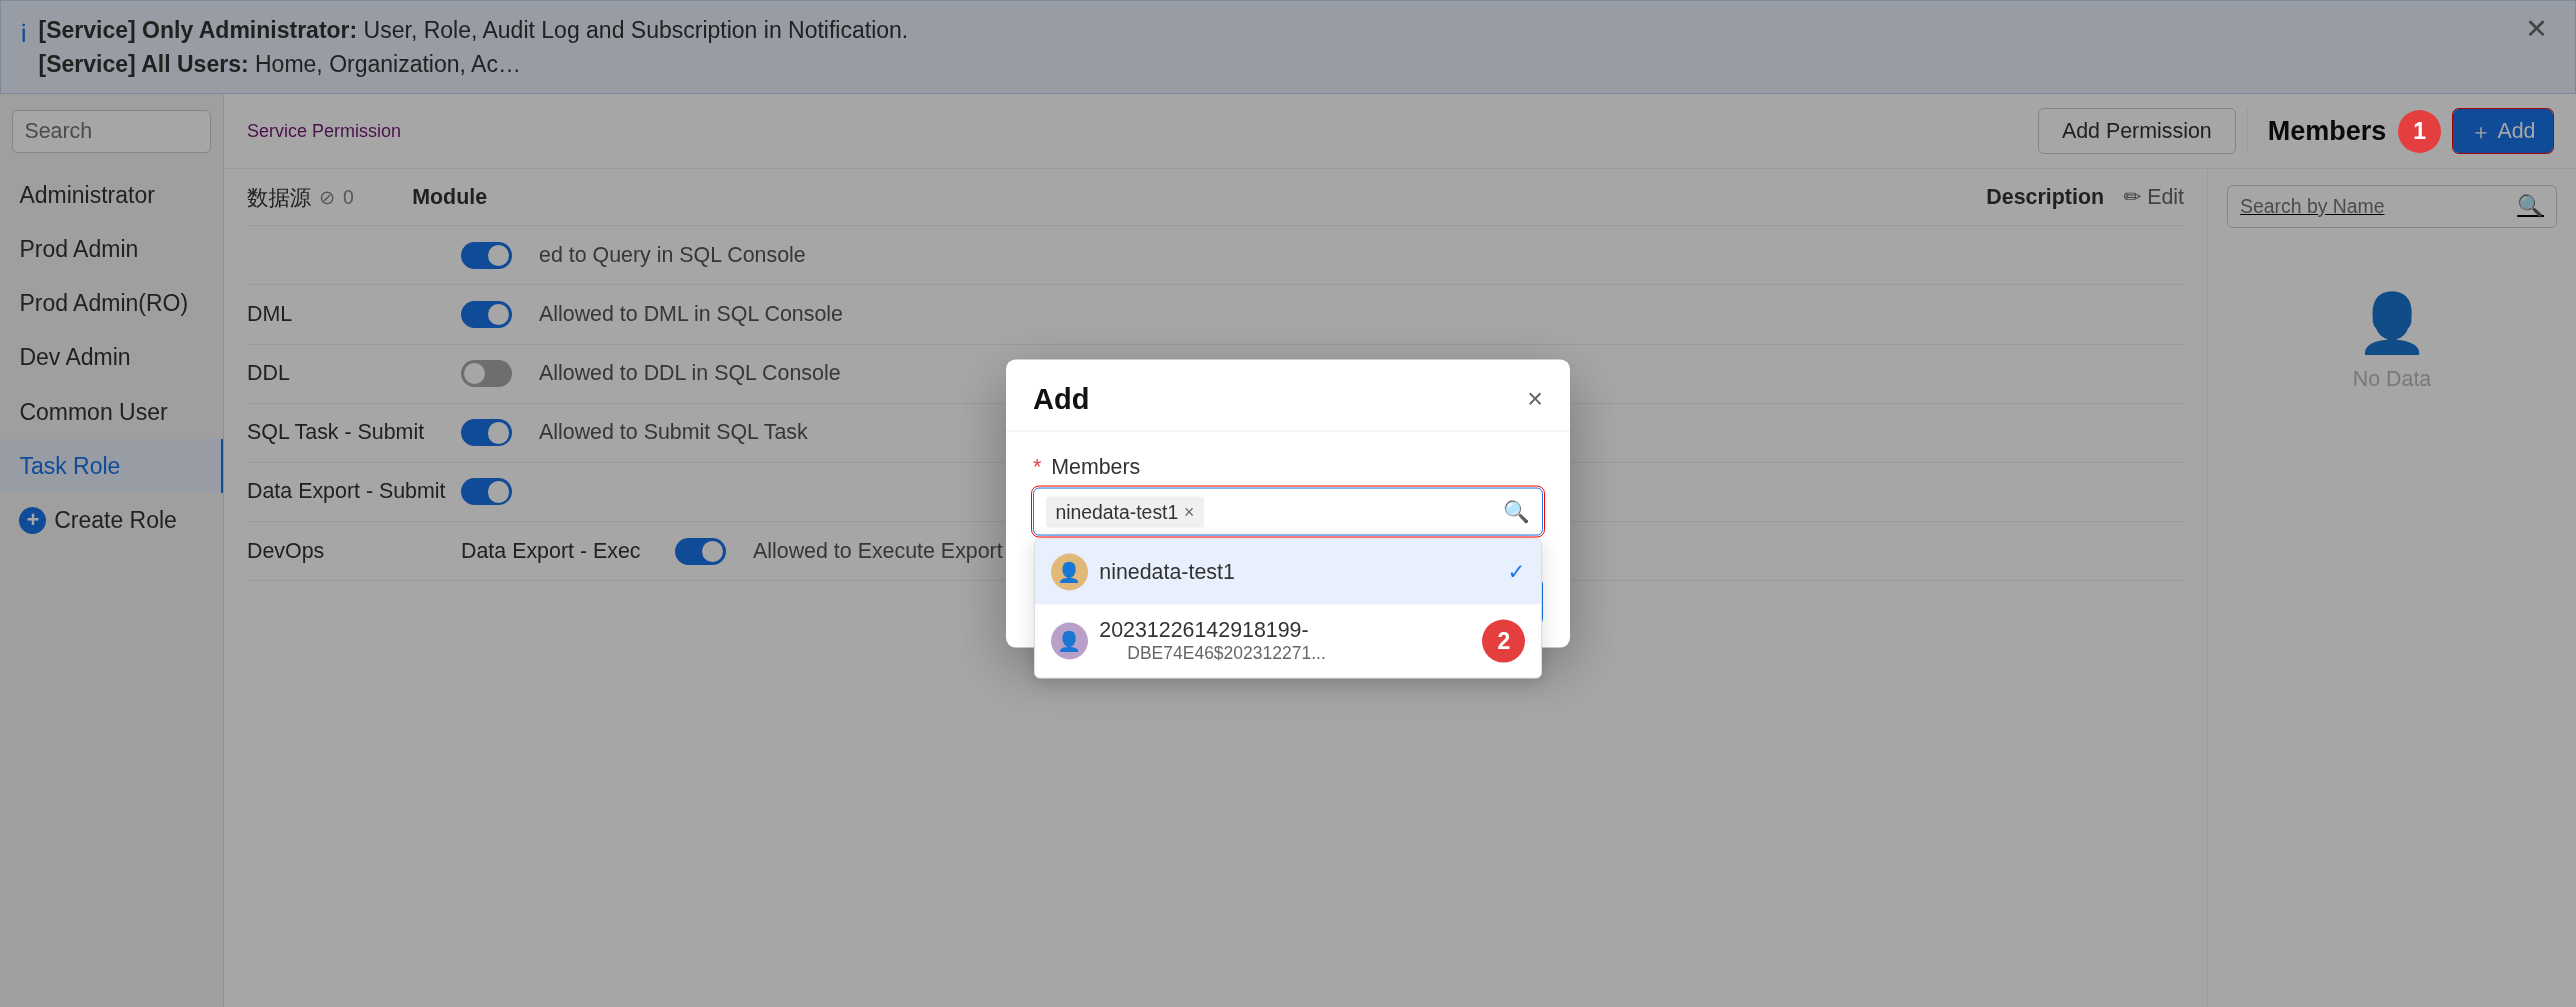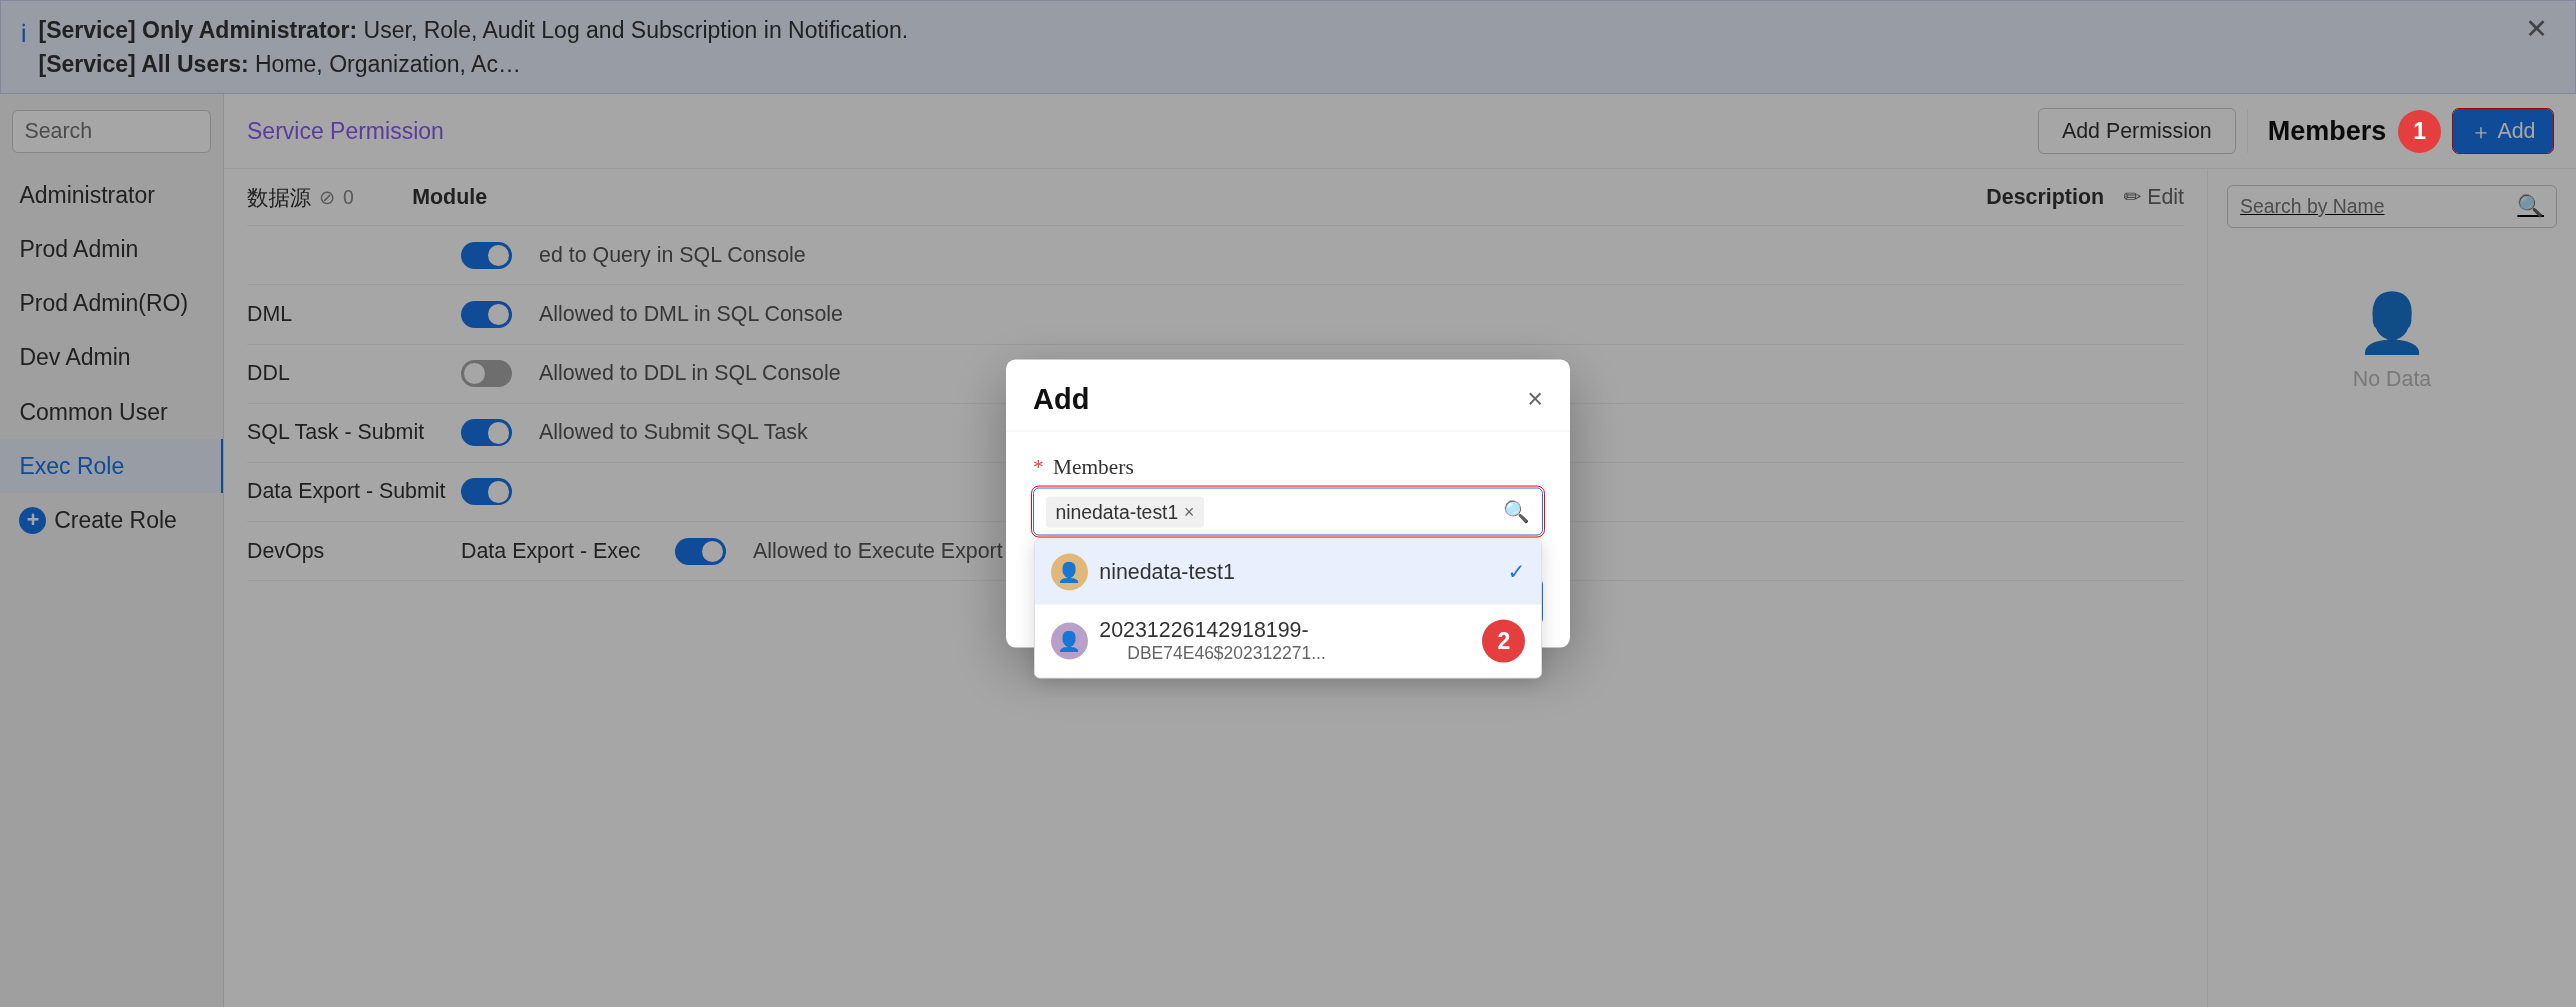--- a/index.html
+++ b/index.html
@@ -302,21 +302,20 @@
       cursor: pointer;
     }
     .modal-body {
       padding: 23px 27px 27px 27px;
     }
     .members-label {
       font-size: 21.4px;
       color: #333;
       margin-bottom: 8px;
       font-weight: 500;
-      font-family: Liberation Serif, serif;
     }
     .members-label .required { color: #e53e3e; margin-right: 3.9px; }
 
     
     .members-input-wrapper {
       border: 1.9px solid #1a73e8;
       border-radius: 5.8px;
       padding: 7.8px 11.7px;
       display: flex;
       align-items: center;
@@ -467,33 +466,33 @@
     <div class="sidebar-item">
       <span>Prod Admin(RO)</span>
     </div>
     <div class="sidebar-item">
       <span>Dev Admin</span>
     </div>
     <div class="sidebar-item">
       <span>Common User</span>
     </div>
     <div class="sidebar-item active">
-      <span>Exec Role</span>
+      <span>Task Role</span>
     </div>
 
     <div class="sidebar-create">
       <span class="create-plus">+</span>
       <span>Create Role</span>
     </div>
   </div>
 
   <div class="content">
 
     <div class="top-area">
-      <span style="font-size:23px;color:#8b5cf6;margin-right:auto;padding-left:0;">Service Permission</span>
+      <span style="font-size:18px;color:#701a75;margin-right:auto;padding-left:0;">Service Permission</span>
       <button class="add-permission-btn">Add Permission</button>
 
       <div style="display:flex;align-items:center;gap:11.7px;border-left:1px solid #eee;padding-left:19.4px;position:relative;">
         <span class="members-title">Members</span>
 
         <div class="badge-circle" style="position:relative;width:43px;height:43px;font-size:23px;">1</div>
         <button class="members-add-btn">
           <span>＋</span>
           <span>Add</span>
         </button>

